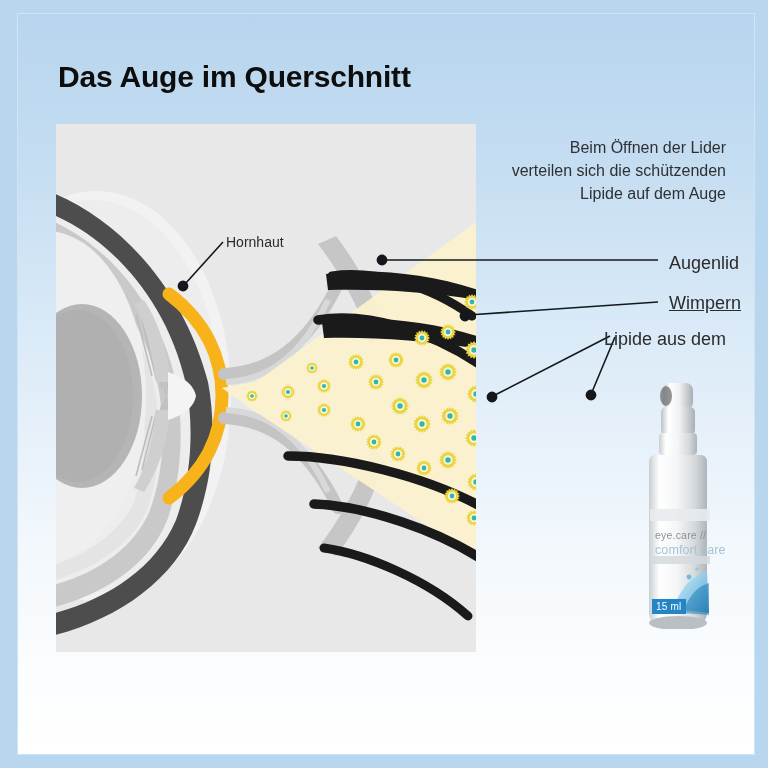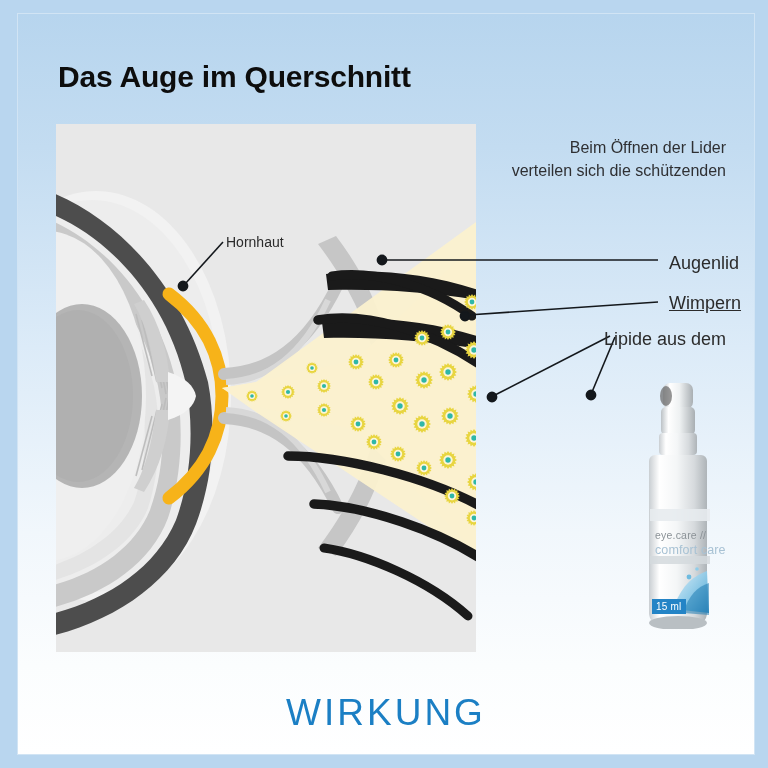--- a/index.html
+++ b/index.html
@@ -462,20 +462,21 @@
         <line x1="592" y1="322" x2="477" y2="381"></line>
         <circle cx="474" cy="383" r="4.6"></circle>
         <line x1="597" y1="323" x2="574" y2="378"></line>
         <circle cx="573" cy="381" r="4.6"></circle>
       </g>
     </svg>
 
     <div id="desc">
       <div>Beim Öffnen der Lider</div>
       <div>verteilen sich die schützenden</div>
+      <div>Lipide auf dem Auge</div>
     </div>
 
     <div class="lbl" id="lbl-hornhaut">Hornhaut</div>
     <div class="lbl" id="lbl-augenlid">Augenlid</div>
     <div class="lbl" id="lbl-wimpern">Wimpern</div>
     <div class="lbl" id="lbl-lipide">
       <div>Lipide aus dem</div>
     </div>
 
     <div id="bottle">
@@ -519,15 +520,14 @@
           <circle cx="48" cy="188" r="1.8" fill="#8fcde9"></circle>
         </g>
 
         <ellipse cx="29" cy="242" rx="29" ry="7" fill="#b9bfc3"></ellipse>
       </svg>
       <div class="btxt" id="b-brand">eye.care //</div>
       <div class="btxt" id="b-prod">comfort care</div>
       <div id="b-vol">15 ml</div>
     </div>
 
-    <div id="footer">WIRKUNG</div>
   </div>
 </div>
 
 </body></html>

